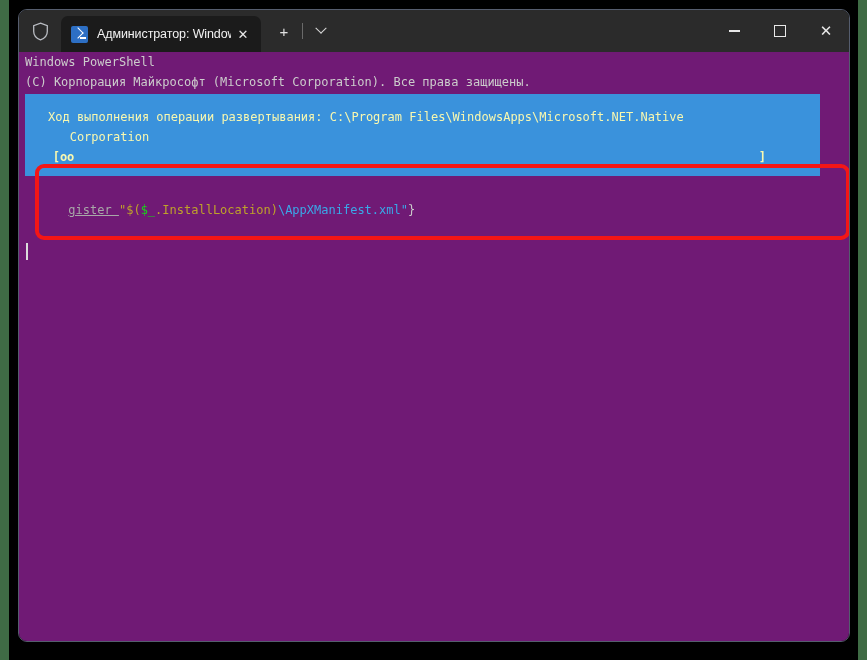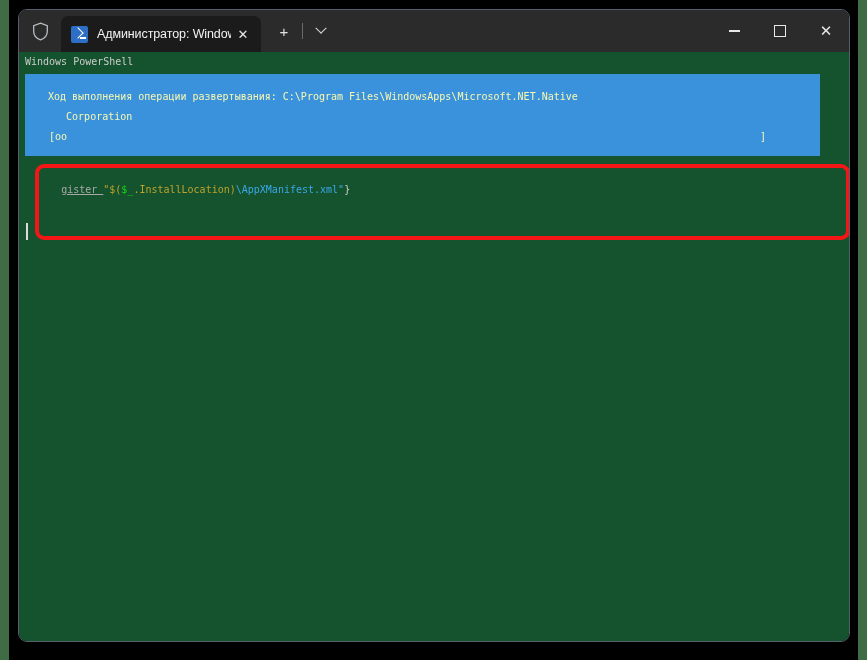--- a/index.html
+++ b/index.html
@@ -177,25 +177,25 @@
   }
   .wc-close {
     color: #e8e8e8;
     font-size: 15px;
     line-height: 1;
     font-family: "DejaVu Sans", sans-serif;
   }
   
   .term {
     flex: 1 1 auto;
-    background: #14532d;
+    background: #701a75;
     position: relative;
     overflow: hidden;
     font-family: "DejaVu Sans Mono", "Liberation Mono", monospace;
-    font-size: 10px;
+    font-size: 12px;
     line-height: 20px;
   }
   .term-line {
     color: #cccccc;
     white-space: pre;
     padding-left: 6px;
   }
   
   .progress-region {
     position: relative;
@@ -216,20 +216,21 @@
   .progress-line {
     color: #f8f8b0;
     white-space: pre;
     padding-left: 23px;
   }
   .progress-barline {
     color: #f8f8b0;
     white-space: pre;
     padding-left: 6px;
     display: flex;
+    font-weight: bold;
   }
   .pb-left { flex: none; }
   .pb-fill { flex: 1 1 auto; }
   .pb-right { flex: none; padding-right: 54px; }
 
   
   .redbox {
     position: absolute;
     left: 16px;
     top: 112px;
@@ -305,20 +306,21 @@
       </div>
       <div class="wc">
         <span class="wc-close">✕</span>
       </div>
     </div>
   </div>
 
   <div class="term">
 
     <div class="term-line">Windows PowerShell</div>
+    <div class="term-line">(C) Корпорация Майкрософт (Microsoft Corporation). Все права защищены.</div>
 
     <div class="progress-region">
       <div class="progress-topstrip"></div>
       <div class="progress-box">
         <div class="progress-line">Ход выполнения операции развертывания: C:\Program Files\WindowsApps\Microsoft.NET.Native</div>
         <div class="progress-line">   Corporation</div>
         <div class="progress-barline">
           <span class="pb-left">   [oo</span>
           <span class="pb-fill"></span>
           <span class="pb-right">]</span>

